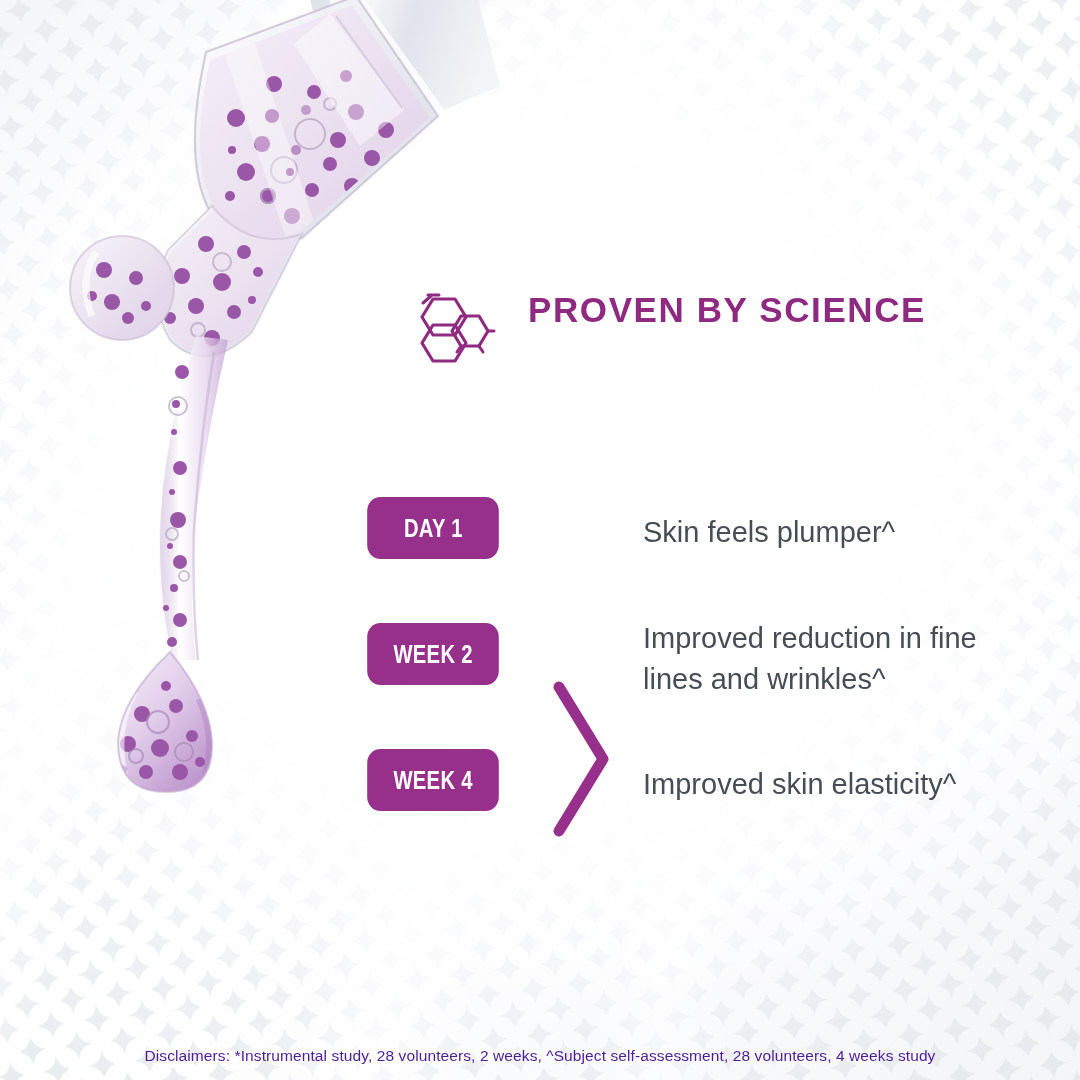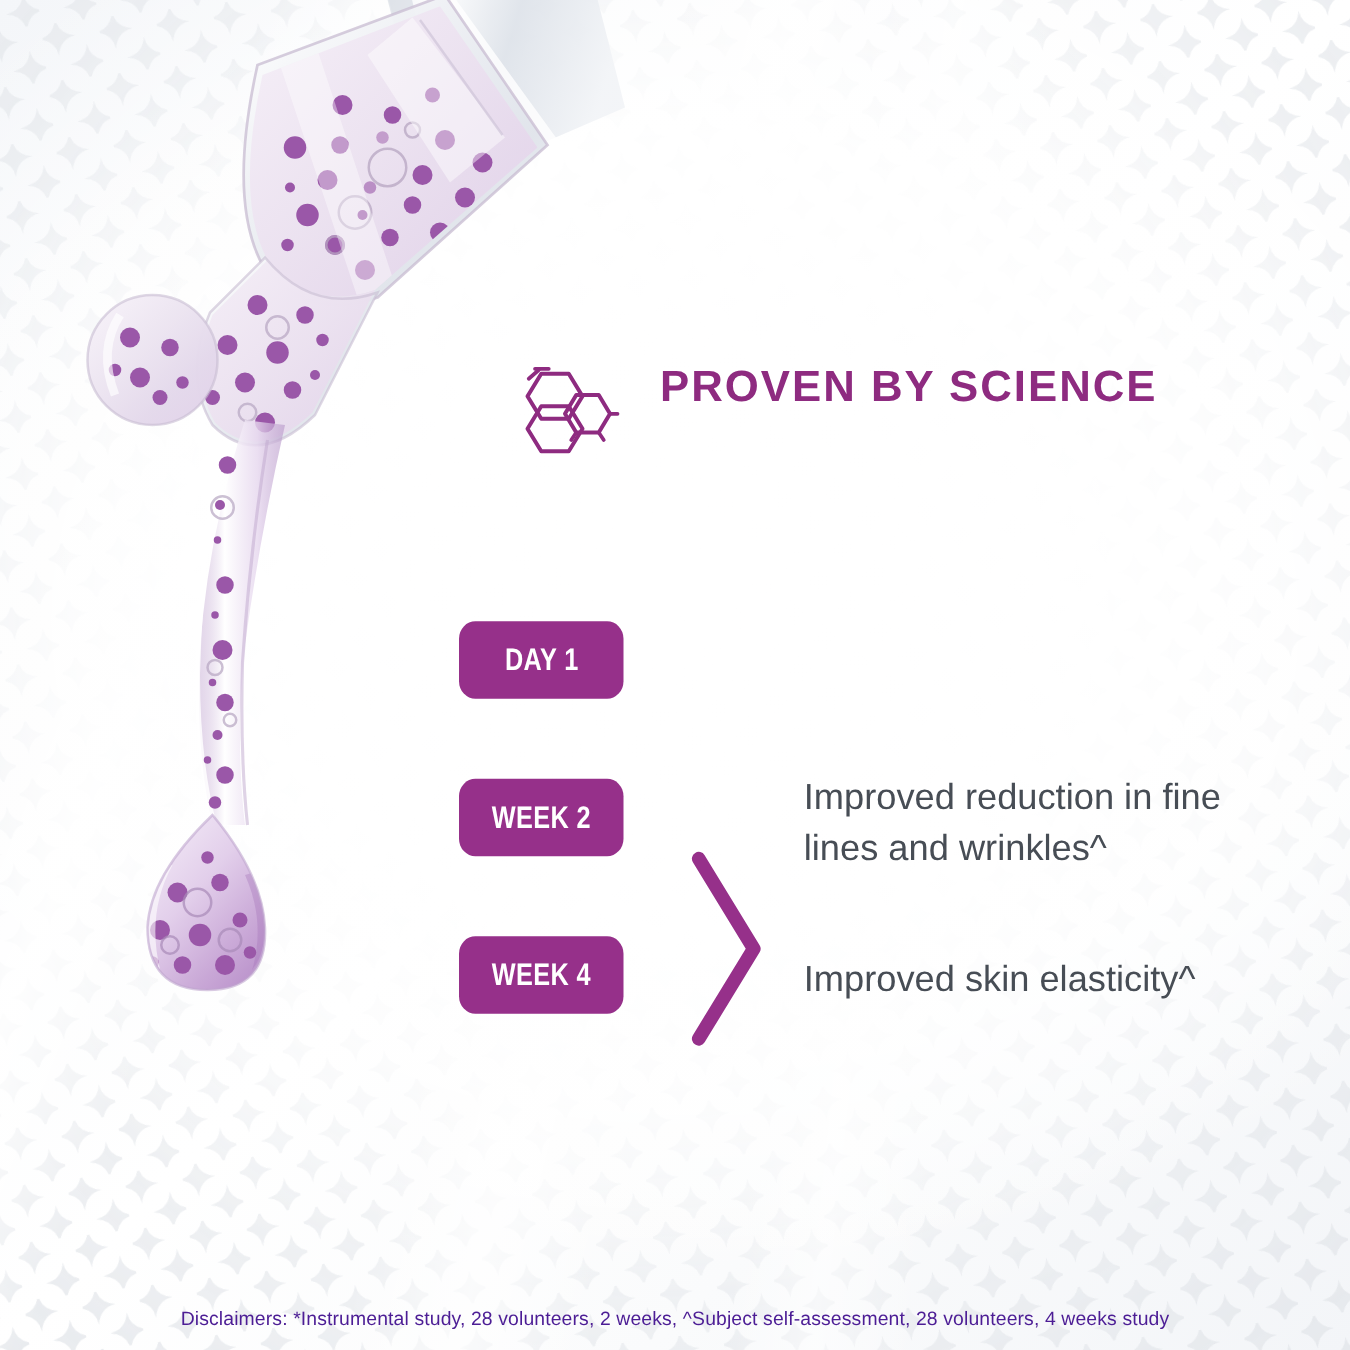--- a/index.html
+++ b/index.html
@@ -367,20 +367,21 @@
     </span>
     <span class="headline-text">PROVEN BY SCIENCE</span>
   </div>
 
   <div class="timeline">
 
     <div class="row">
       <div class="badge">
         <span>DAY 1</span>
       </div>
+      <div class="benefit">Skin feels plumper^</div>
     </div>
 
     <div class="row">
       <svg class="chevron" viewBox="0 0 66 160" aria-hidden="true">
         <path d="M10,8 L54,80 L10,152" fill="none" stroke="#96308A" stroke-width="11" stroke-linecap="round" stroke-linejoin="round"></path>
       </svg>
       <div class="badge">
         <span>WEEK 2</span>
       </div>
       <div class="benefit">Improved reduction in fine lines and wrinkles^</div>

